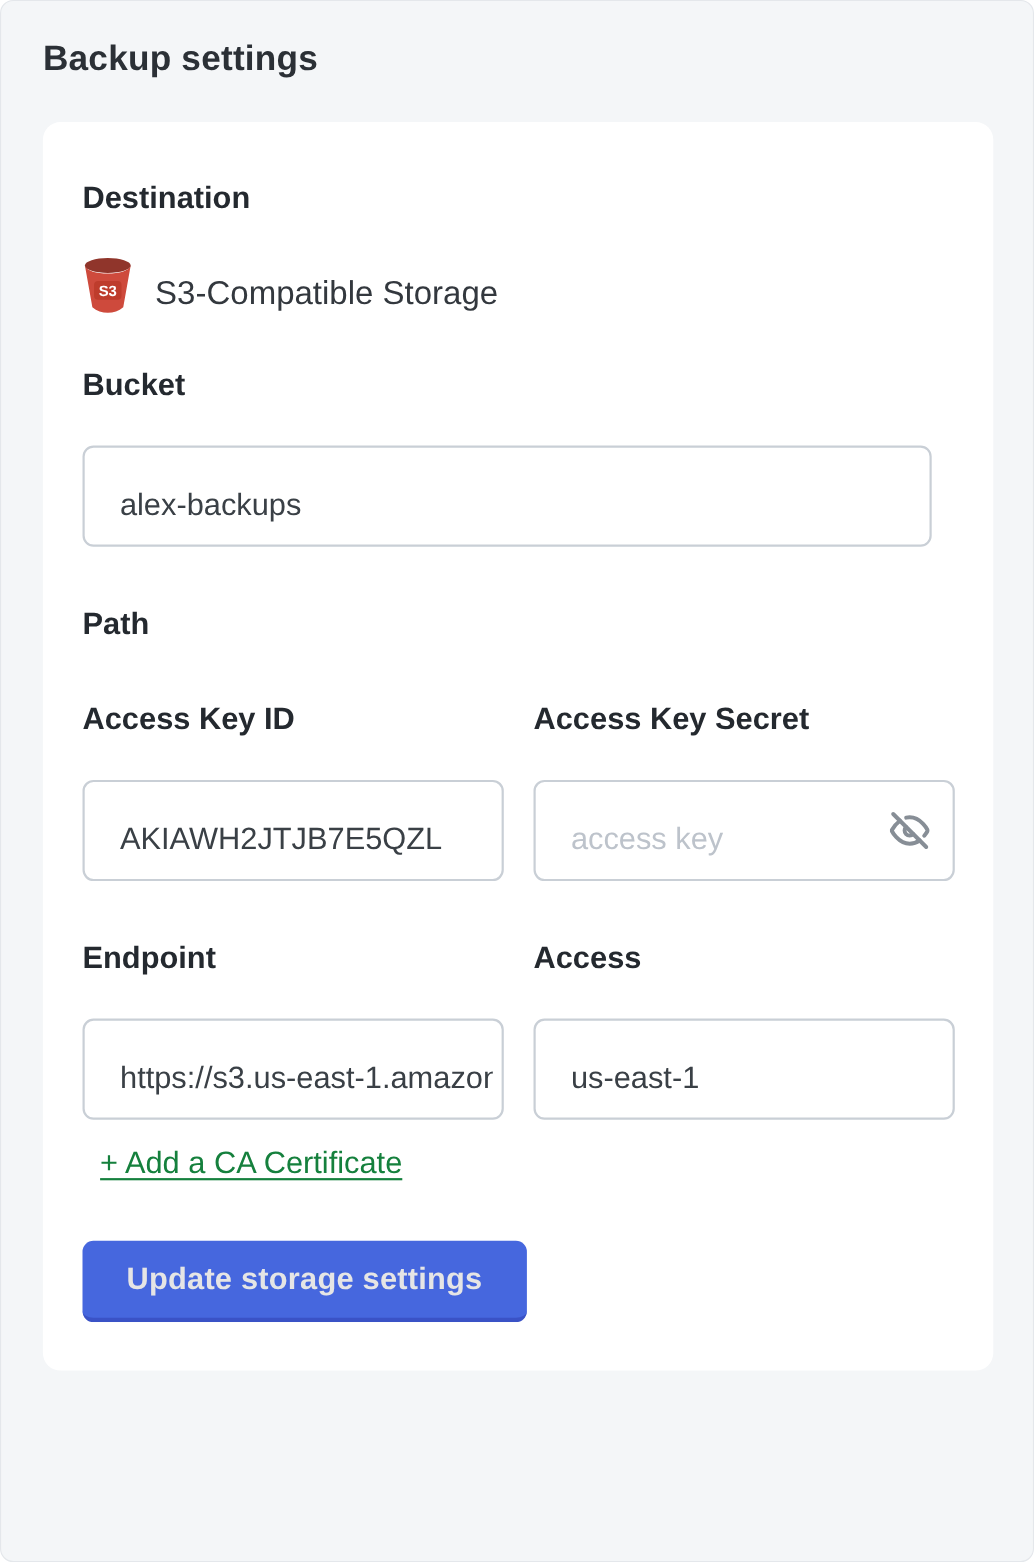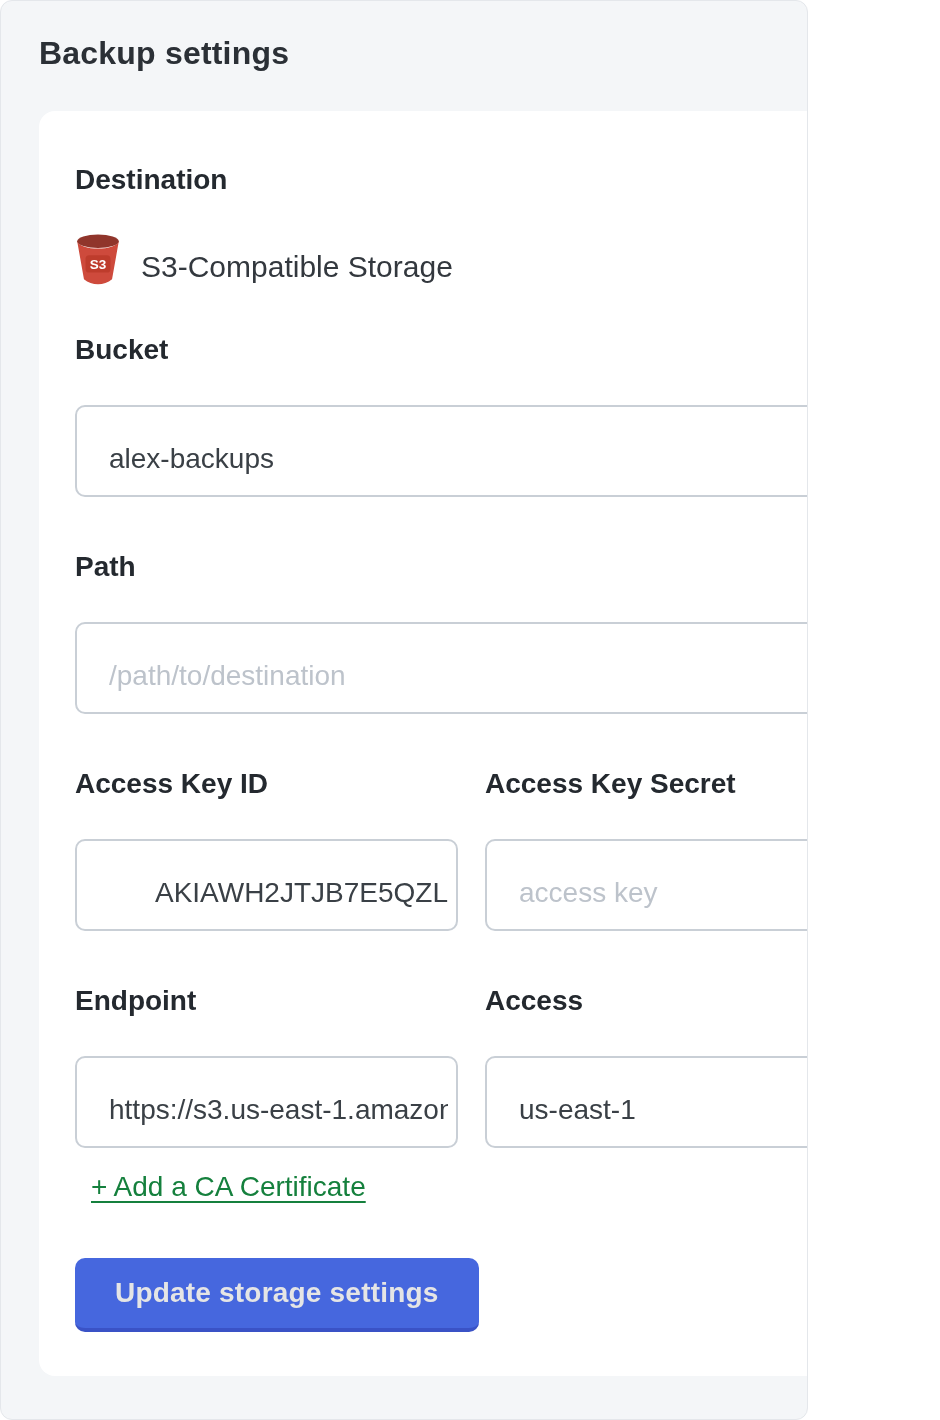--- a/index.html
+++ b/index.html
@@ -3,21 +3,21 @@
 <meta charset="utf-8">
 <style>
   html, body {
     margin: 0;
     padding: 0;
     background: #ffffff;
     font-family: "Liberation Sans", "DejaVu Sans", sans-serif;
   }
   .screen {
     position: relative;
-    width: 808px;
+    width: 940px;
     height: 1420px;
     box-sizing: border-box;
     background: #F4F6F8;
     border: 1px solid #E4E7EB;
     border-radius: 12px;
     overflow: hidden;
     padding: 32px 38px 0 38px;
   }
   .page-title {
     font-size: 32px;
@@ -75,21 +75,21 @@
   .input-full { width: 772px; }
   .input-col  { width: 100%; }
 
   .two-col {
     display: flex;
     gap: 27px;
     width: 792px;
   }
   .col { width: 383px; flex: 0 0 auto; }
   .col-wrap { position: relative; }
-  .input-clip { padding-right: 8px; text-align: right; }
+  .input-clip { padding-right: 8px; }
   .input-with-icon { padding-right: 78px; }
 
   .eye-toggle {
     position: absolute;
     right: 22px;
     top: 50%;
     transform: translateY(-50%);
     width: 38px;
     height: 38px;
     display: flex;
@@ -150,21 +150,20 @@
           <text x="22" y="34.5" text-anchor="middle" font-size="13" font-weight="bold" fill="#ffffff" font-family="inherit">S3</text>
         </svg>
       </span>
       <span class="destination-value">S3-Compatible Storage</span>
     </div>
 
     <p class="field-label section-gap label-gap" style="margin-top:48px;">Bucket</p>
     <input class="text-input input-full" type="text" value="alex-backups" style="">
 
     <p class="field-label section-gap label-gap">Path</p>
-    <input class="text-input input-full" type="text" placeholder="/path/to/destination" style="">
 
     <div class="two-col section-gap label-gap">
       <p class="field-label col">Access Key ID</p>
       <p class="field-label col">Access Key Secret</p>
     </div>
     <div class="two-col">
       <div class="col col-wrap">
         <input class="text-input input-col input-clip" type="text" value="AKIAWH2JTJB7E5QZL" style="">
       </div>
       <div class="col col-wrap">

